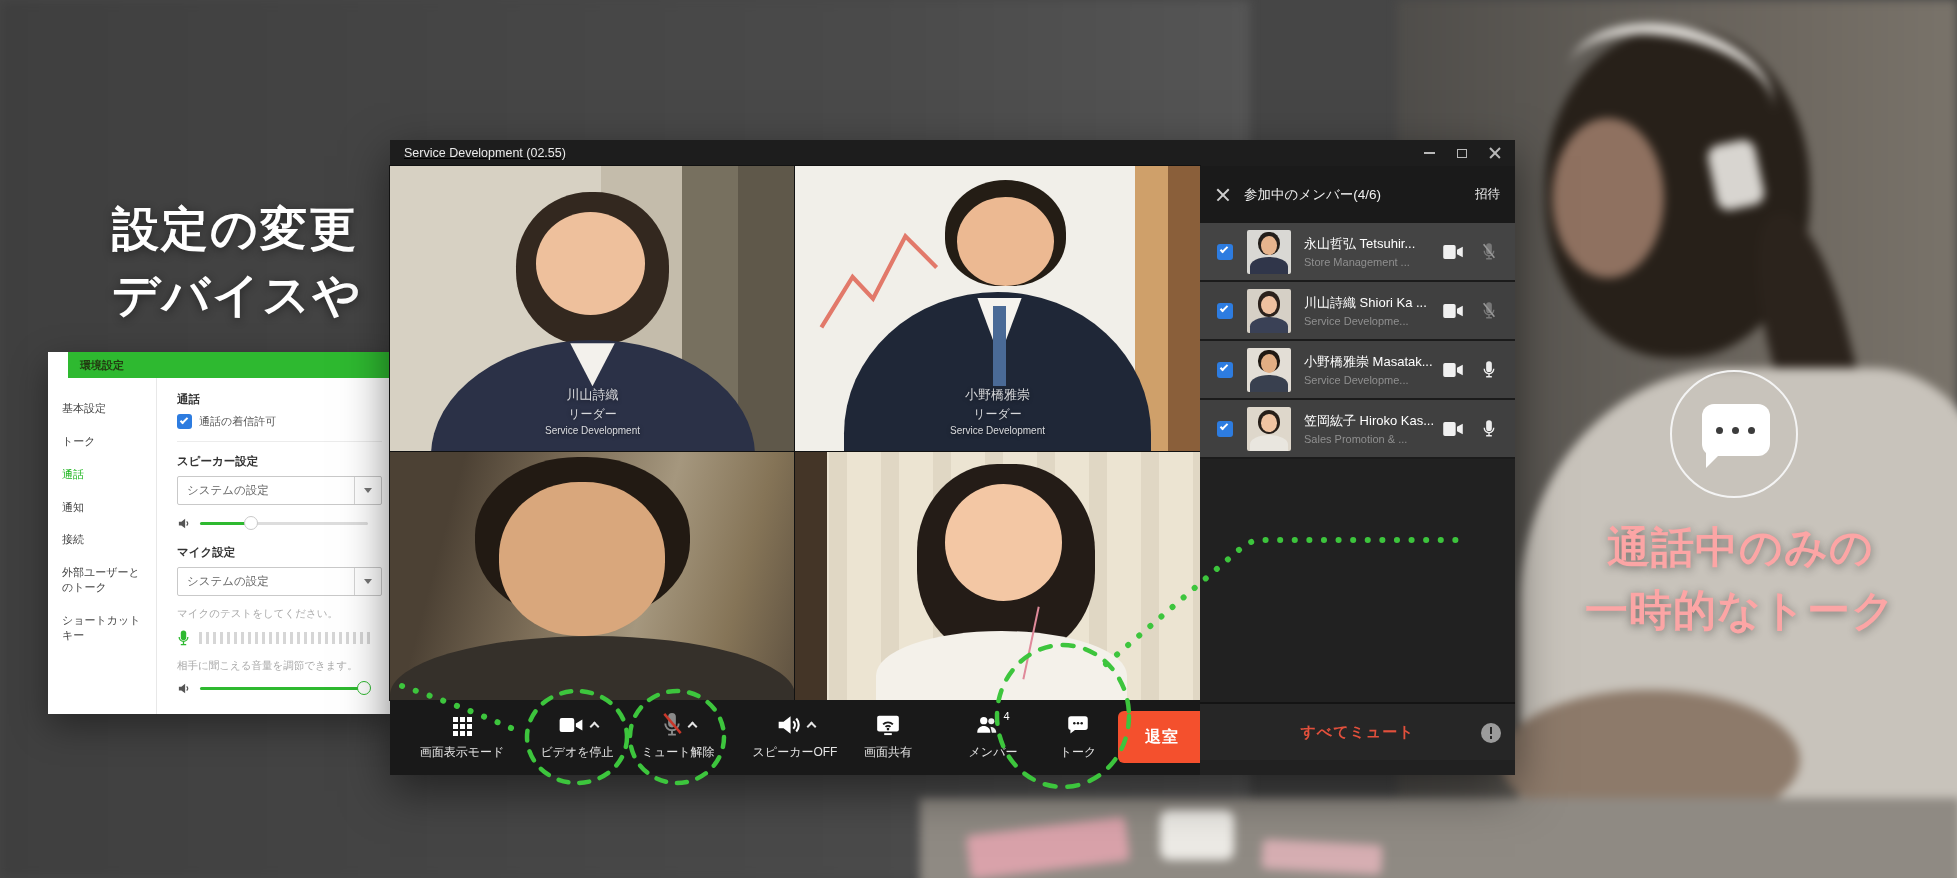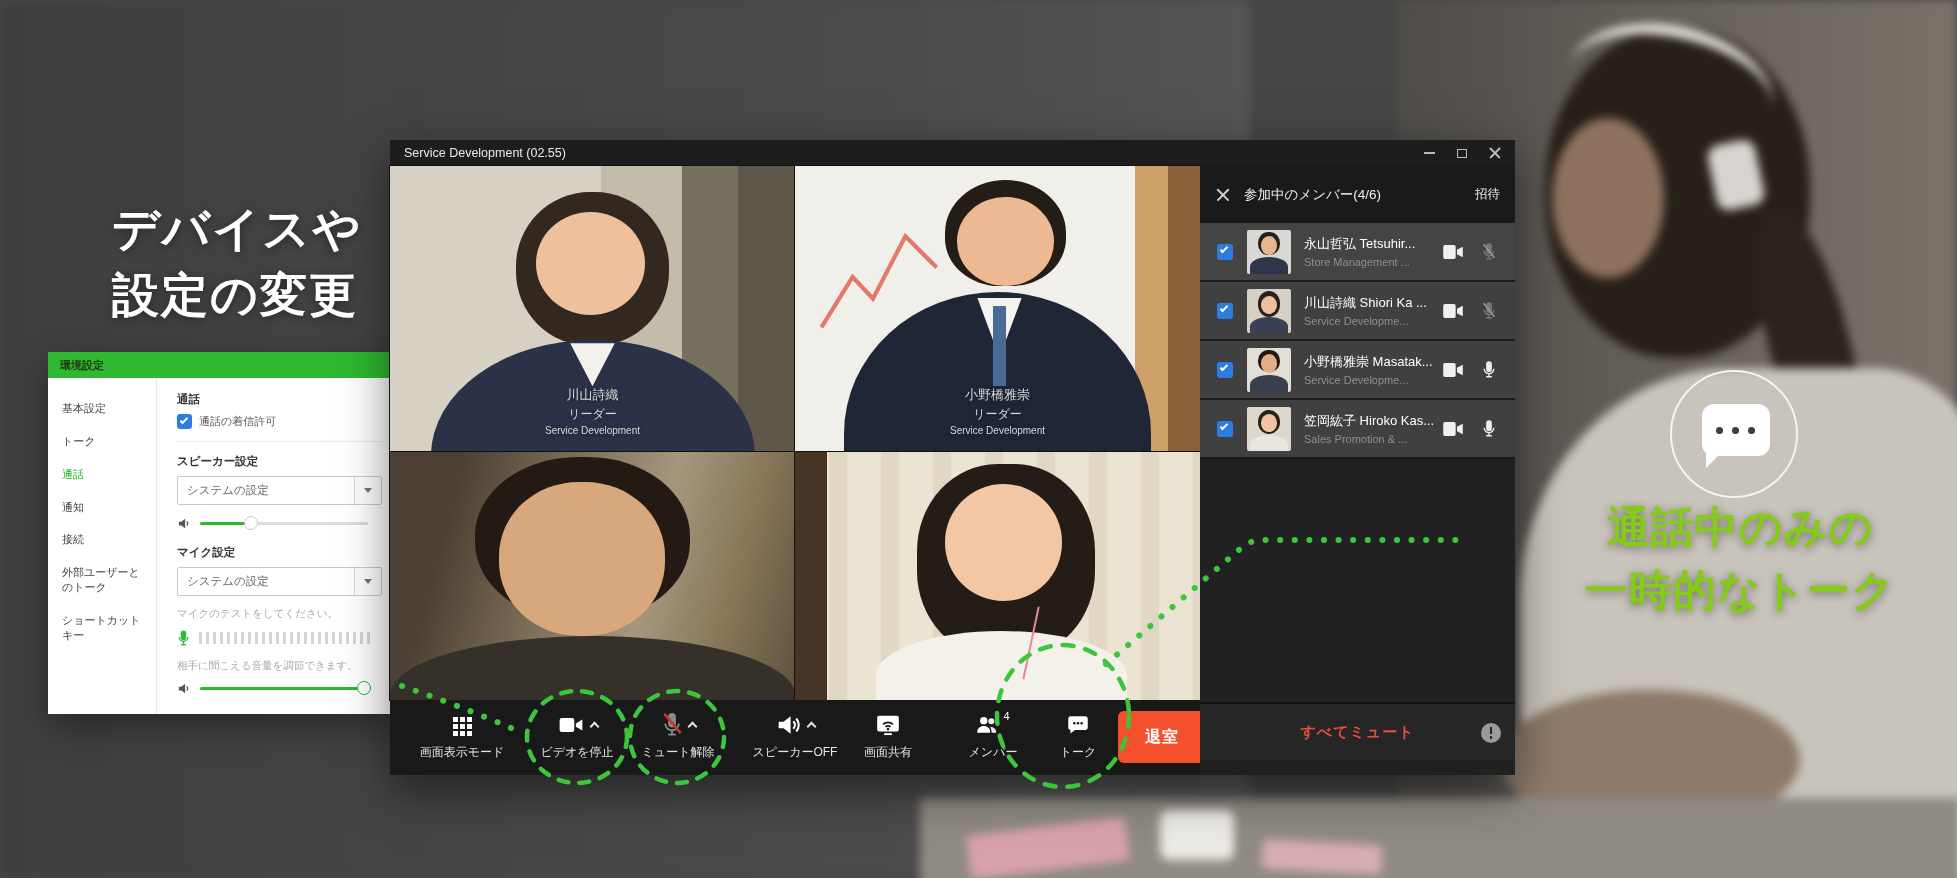--- a/index.html
+++ b/index.html
@@ -17,32 +17,32 @@
   .photo .ponytail{position:absolute;left:1772px;top:210px;width:80px;height:290px;background:#2b231c;border-radius:45%;transform:rotate(-14deg);}
   .photo .shirt{position:absolute;left:1520px;top:368px;width:470px;height:520px;background:#c8c3bb;border-radius:45% 25% 0 0;}
   .photo .arm{position:absolute;left:1500px;top:690px;width:300px;height:140px;background:#8d7a6a;border-radius:50%;}
   .photo .desk{position:absolute;left:920px;top:798px;width:1040px;height:90px;background:#8f8a83;}
   .photo .notebook{position:absolute;left:968px;top:826px;width:160px;height:44px;background:#d9a2aa;border-radius:5px;transform:rotate(-7deg);}
   .photo .cup{position:absolute;left:1160px;top:810px;width:74px;height:50px;background:#eceae5;border-radius:9px;}
   .photo .pink2{position:absolute;left:1262px;top:842px;width:120px;height:30px;background:#d6aeb2;border-radius:5px;transform:rotate(3deg);}
 
   
   .hero-left{position:absolute;left:112px;top:196px;color:#fff;font-size:47px;font-weight:700;line-height:66px;letter-spacing:2px;text-shadow:0 2px 10px rgba(0,0,0,.45);}
-  .hero-right{position:absolute;left:1538px;top:496px;width:405px;color:#84cc16;font-size:43px;font-weight:700;line-height:63px;text-align:center;letter-spacing:1px;text-shadow:0 2px 10px rgba(0,0,0,.45);}
+  .hero-right{position:absolute;left:1538px;top:516px;width:405px;color:#fca5a5;font-size:43px;font-weight:700;line-height:63px;text-align:center;letter-spacing:1px;text-shadow:0 2px 10px rgba(0,0,0,.45);}
 
   
   .chat-badge{position:absolute;left:1670px;top:370px;width:128px;height:128px;border:2px solid #f4f4f4;border-radius:50%;}
   .chat-badge .bubble{position:absolute;left:30px;top:32px;width:68px;height:52px;background:#fff;border-radius:12px;}
   .chat-badge .tail{position:absolute;left:34px;top:80px;width:0;height:0;border-left:16px solid #fff;border-bottom:16px solid transparent;}
   .chat-badge .dots{position:absolute;left:44px;top:55px;display:flex;gap:9px;}
   .chat-badge .dots i{width:7px;height:7px;background:#3c3c3c;border-radius:50%;}
 
   
   .settings{position:absolute;left:48px;top:352px;width:352px;height:362px;background:#fff;box-shadow:0 12px 34px rgba(0,0,0,.4);font-size:11px;color:#333;}
-  .settings .s-head{height:26px;background:#2eb930;color:rgba(30,10,5,.72);font-weight:700;font-size:11px;line-height:26px;padding-left:12px;}
+  .settings .s-head{height:26px;background:#2eb930;color:rgba(30,10,5,.72);font-weight:700;font-size:11px;line-height:26px;padding-left:12px;margin-left:20px;}
   .settings .s-body{position:absolute;top:26px;bottom:0;left:0;right:0;display:flex;}
   .settings .s-nav{width:114px;border-right:1px solid #e8e8e8;padding:14px 0 0 14px;}
   .settings .s-nav .ni{padding:9px 8px 9px 0;color:#444;cursor:default;line-height:1.35;}
   .settings .s-nav .ni.active{color:#1fb520;}
   .settings .s-content{flex:1;padding:14px 18px 0 20px;position:relative;}
   .settings h4{margin:0 0 7px;font-size:11.5px;font-weight:700;color:#333;}
   .settings .chk-row{display:flex;align-items:center;gap:7px;color:#555;margin-bottom:12px;}
   .chk{width:15px;height:15px;background:#2d7ce0;border-radius:3px;position:relative;}
   .chk .tick{position:absolute;left:3px;top:3.5px;width:8px;height:4px;border-left:2px solid #fff;border-bottom:2px solid #fff;transform:rotate(-45deg);}
   .settings .divider{height:1px;background:#ececec;margin:0 0 12px;}
@@ -54,21 +54,21 @@
   .slider{position:relative;width:168px;height:3px;background:#ddd;border-radius:2px;}
   .slider .fill{position:absolute;left:0;top:0;height:100%;background:#2eb930;border-radius:2px;}
   .slider .thumb{position:absolute;top:-6px;width:14px;height:14px;background:#fff;border:1.5px solid #c9c9c9;border-radius:50%;}
   .hint{color:#a9a9a9;font-size:10.5px;margin:0 0 8px;}
   .meter-row{display:flex;align-items:center;gap:9px;margin-bottom:13px;}
   .meter{width:172px;height:12px;background:repeating-linear-gradient(90deg,#d6d6d6 0 3px,transparent 3px 7px);}
   .icon-sm{display:inline-flex;align-items:center;justify-content:center;}
 
   
   .mwin{position:absolute;left:390px;top:140px;width:1125px;height:635px;background:#000;box-shadow:0 16px 44px rgba(0,0,0,.5);}
-  .titlebar{position:absolute;left:0;top:0;width:100%;height:26px;background:#1d1d1d;display:flex;align-items:center;}
+  .titlebar{position:absolute;left:0;top:0;width:100%;height:26px;background:#1d1d1d;display:flex;align-items:center;text-decoration:underline;}
   .titlebar .wt{color:#e9e9e9;font-size:12.5px;padding-left:14px;flex:1;}
   .wc{display:flex;align-items:center;gap:22px;padding-right:14px;}
   .wc .minimize{width:11px;height:2px;background:#b9b9b9;}
   .wc .maximize{width:10px;height:9px;border:1.5px solid #b9b9b9;}
   .wc .close{position:relative;width:12px;height:12px;}
   .wc .close i,.x-icon i{position:absolute;left:-1px;top:5px;width:14px;height:1.8px;background:#b9b9b9;}
   .wc .close i:first-child{transform:rotate(45deg);}
   .wc .close i:last-child{transform:rotate(-45deg);}
 
   
@@ -136,22 +136,22 @@
     <div class="ponytail"></div>
     <div class="shirt"></div>
     <div class="arm"></div>
     <div class="desk"></div>
     <div class="notebook"></div>
     <div class="cup"></div>
     <div class="pink2"></div>
   </div>
 
   <div class="hero-left">
+    <div>設定の変更</div>
     <div>デバイスや</div>
-    <div>設定の変更</div>
   </div>
 
   <div class="settings">
     <div class="s-head">環境設定</div>
     <div class="s-body">
       <div class="s-nav">
         <div class="ni">基本設定</div>
         <div class="ni">トーク</div>
         <div class="ni active">通話</div>
         <div class="ni">通知</div>

